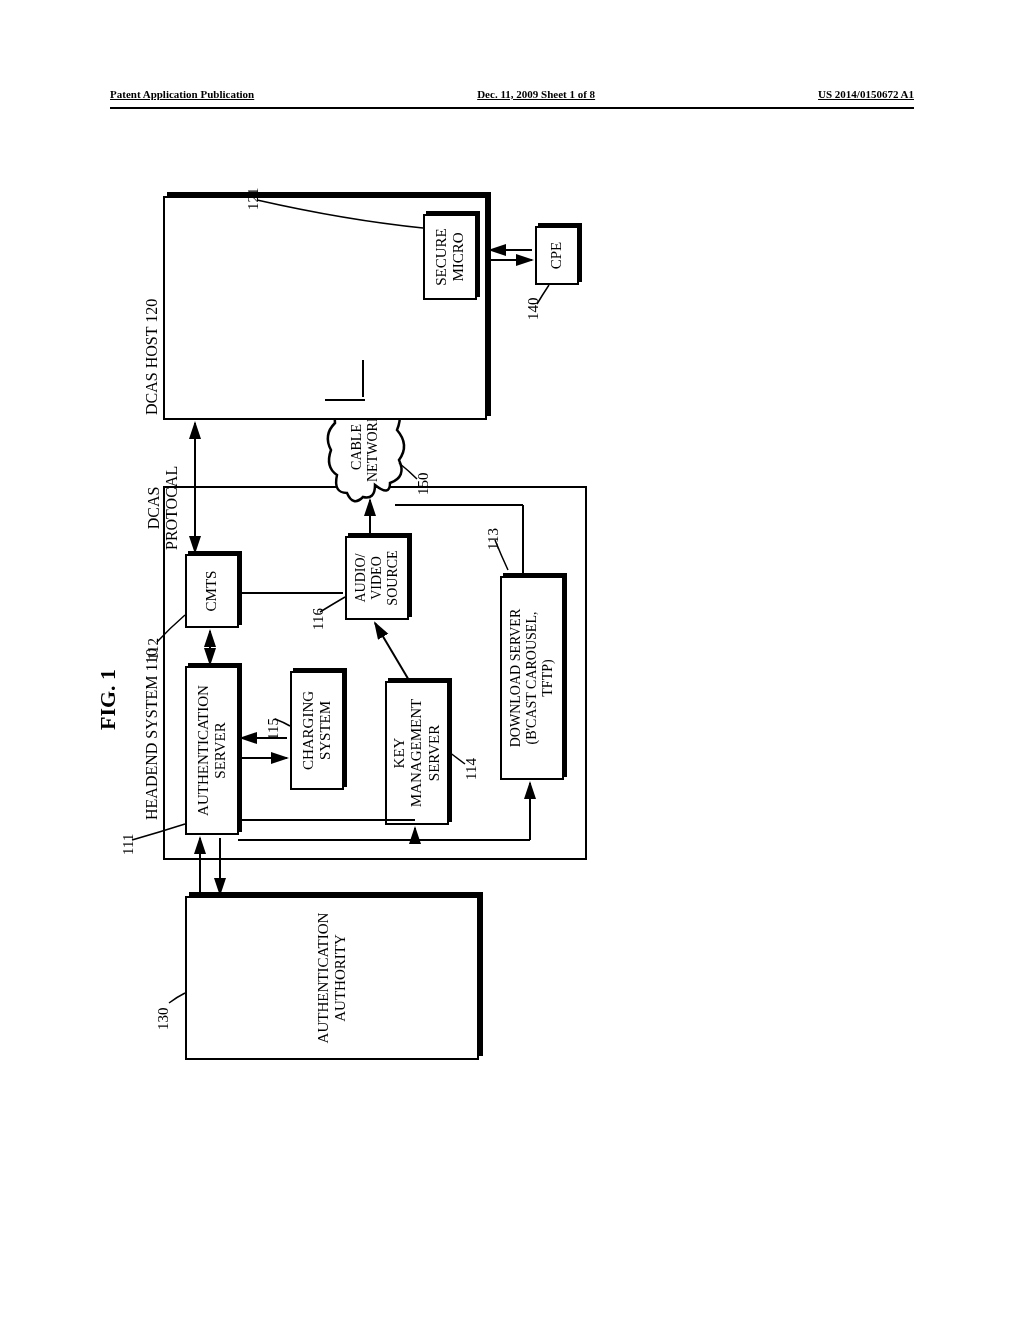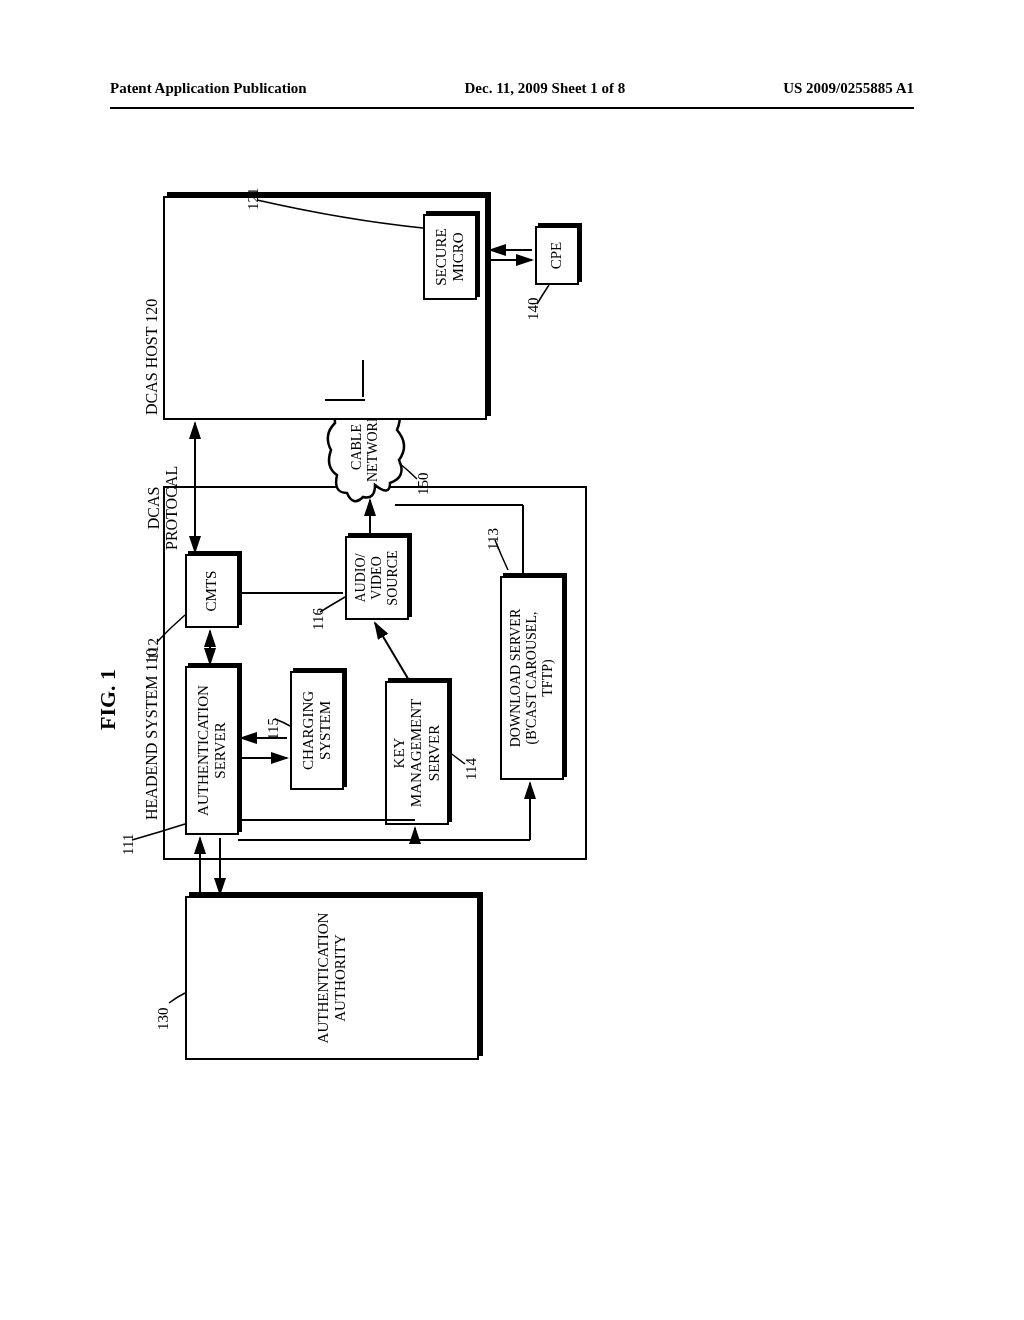--- a/index.html
+++ b/index.html
@@ -6,28 +6,29 @@
     margin: 0;
     padding: 0;
     font-family: "Times New Roman", serif;
     background: #fff;
     width: 1024px;
     height: 1320px;
     position: relative;
   }
   .header {
     position: absolute;
-    top: 80px;
+    top: 88px;
     left: 0;
     right: 0;
     padding: 0 110px;
     display: flex;
     justify-content: space-between;
-    font-size: 15px;
+    font-size: 11px;
     font-weight: bold;
+    text-decoration: underline;
   }
   .header-line {
     position: absolute;
     top: 107px;
     left: 110px;
     right: 110px;
     border-top: 2px solid #000;
   }
   .figure-area {
     position: absolute;
@@ -83,21 +84,21 @@
     left: 0;
     overflow: visible;
   }
 </style>
 </head>
 <body>
 
 <div class="header">
   <span>Patent Application Publication</span>
   <span>Dec. 11, 2009  Sheet 1 of 8</span>
-  <span>US 2009/0255885 A1</span>
+  <span>US 2014/0150672 A1</span>
 </div>
 <div class="header-line"></div>
 
 <div class="figure-area">
 
   <div class="fig-title">FIG. 1</div>
 
   <div class="box" style="left:0px; top:70px; width:160px; height:290px; box-shadow:4px 4px 0 #000;">
     <span style="white-space:pre-line;">AUTHENTICATION
 AUTHORITY</span>

